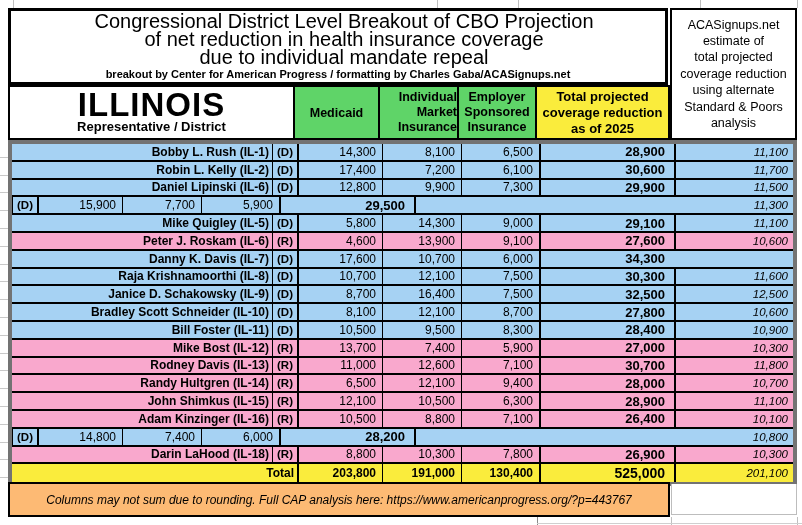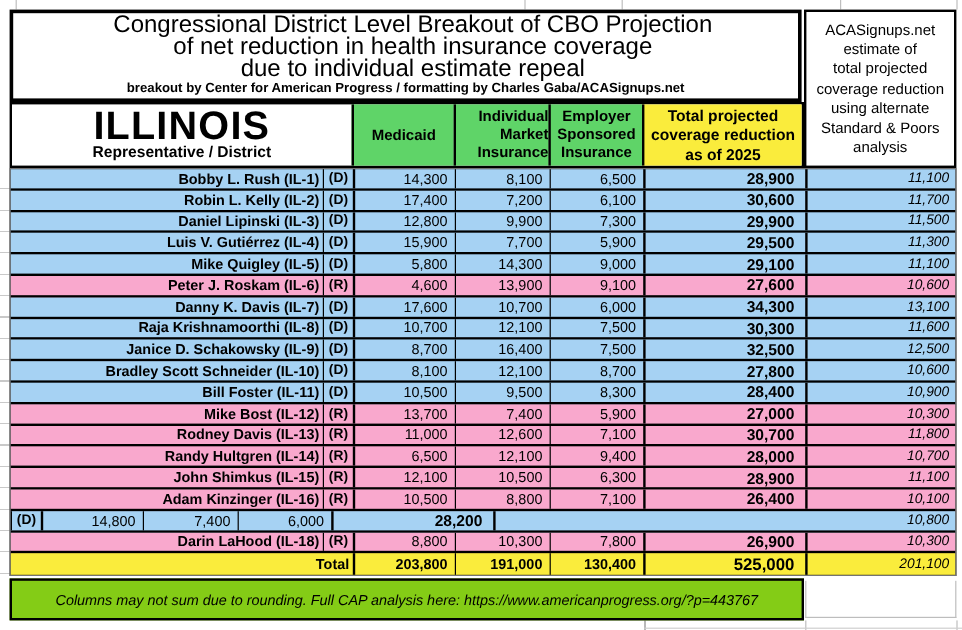--- a/index.html
+++ b/index.html
@@ -51,21 +51,21 @@
   .hb-name .state { font-size: 33px; line-height: 28px; letter-spacing: 1px; }
   .hb-name .sub   { font-size: 13px; line-height: 15px; }
   .hb-med   { width: 85px; border-left: 2px solid #000; background: var(--green); font-size: 12.5px; }
   .hb-ind   { width: 79px; border-left: 2px solid #000; background: var(--green); font-size: 12.5px; line-height: 15px; text-align: right; }
   .hb-emp   { width: 78px; border-left: 2px solid #000; background: var(--green); font-size: 12.5px; line-height: 15px; }
   .hb-total { flex: 1;     border-left: 2px solid #000; background: var(--yellow); font-size: 13px; line-height: 16px; }
 
   
   .tbody {
     position: absolute; left: 8px; top: 140px; width: 789px;
-    border: 1px solid #737373; background: #000000;
+    border: 4px solid #737373; background: #5eead4;
   }
   .row { display: flex; height: 17.8px; border-bottom: 2px solid #000; font-size: 12px; }
   .row:last-child { border-bottom: 0; }
   .row.dem { background: var(--dem); }
   .row.rep { background: var(--rep); }
   .row.total-row { background: var(--yellow); }
   .row span { display: flex; align-items: center; overflow: hidden; white-space: nowrap; }
   .c-name  { width: 260px; justify-content: flex-end; font-weight: bold; padding-right: 3px; }
   .c-party { width: 25px;  justify-content: center;  font-weight: bold; font-size: 11.5px; border-left: 1px solid #000; }
   .c-med   { width: 85px; border-left: 2px solid #000; }
@@ -77,21 +77,21 @@
   .c-total.num { padding-right: 9px; }
   .c-alt.num   { padding-right: 5px; padding-left: 45px; }
   .c-label { width: 285px; justify-content: flex-end; font-weight: bold; padding-right: 3px; }
   .total-row .num { font-weight: bold; }
   .total-row .c-total { font-size: 14px; }
   .total-row .c-alt { font-weight: normal; font-style: italic; }
 
   
   .footer-box {
     position: absolute; left: 8px; top: 482px; width: 662px; height: 35px;
-    border: 2px solid #000; background: #84cc16;
+    border: 2px solid #000; background: #fdba74;
     display: flex; align-items: center; justify-content: center;
     font-style: italic; font-size: 12px;
   }
   .footer-empty-cell {
     position: absolute; left: 671px; top: 484px; width: 126px; height: 31px;
     border-left: 1px solid #bdbdbd; border-right: 1px solid #bdbdbd; border-bottom: 1px solid #bdbdbd;
     background: #fff;
   }
 </style>
 </head>
@@ -106,21 +106,21 @@
   <div class="gl-v" style="left:797px; top:0; height:8px;"></div>
   <div class="gl-v" style="left:537px; top:517px; height:8px; background:#8a8a8a;"></div>
   <div class="gl-v" style="left:671px; top:517px; height:8px;"></div>
   <div class="gl-v" style="left:797px; top:517px; height:8px;"></div>
   <div class="gl-h" style="left:537px; top:523px; width:265px;"></div>
   <div class="left-ticks"></div>
 
   <div class="title-box">
     <div class="title-line">Congressional District Level Breakout of CBO Projection</div>
     <div class="title-line">of net reduction in health insurance coverage</div>
-    <div class="title-line">due to individual estimate repeal</div>
+    <div class="title-line">due to individual mandate repeal</div>
     <div class="title-byline">breakout by Center for American Progress / formatting by Charles Gaba/ACASignups.net</div>
   </div>
 
   <div class="side-note">ACASignups.net
 estimate of
 total projected
 coverage reduction
 using alternate
 Standard &amp; Poors
 analysis</div>
@@ -155,30 +155,29 @@
       <div class="row dem">
         <span class="c-name">Robin L. Kelly (IL-2)</span>
         <span class="c-party">(D)</span>
         <span class="c-med num">17,400</span>
         <span class="c-ind num">7,200</span>
         <span class="c-emp num">6,100</span>
         <span class="c-total num">30,600</span>
         <span class="c-alt num">11,700</span>
       </div>
       <div class="row dem">
-        <span class="c-name">Daniel Lipinski (IL-3)</span>
+        <span class="c-name">Daniel Lipinski (IL-6)</span>
         <span class="c-party">(D)</span>
         <span class="c-med num">12,800</span>
         <span class="c-ind num">9,900</span>
         <span class="c-emp num">7,300</span>
         <span class="c-total num">29,900</span>
         <span class="c-alt num">11,500</span>
       </div>
       <div class="row dem">
-        <span class="c-name">Luis V. Gutiérrez (IL-4)</span>
         <span class="c-party">(D)</span>
         <span class="c-med num">15,900</span>
         <span class="c-ind num">7,700</span>
         <span class="c-emp num">5,900</span>
         <span class="c-total num">29,500</span>
         <span class="c-alt num">11,300</span>
       </div>
       <div class="row dem">
         <span class="c-name">Mike Quigley (IL-5)</span>
         <span class="c-party">(D)</span>
@@ -197,21 +196,20 @@
         <span class="c-total num">27,600</span>
         <span class="c-alt num">10,600</span>
       </div>
       <div class="row dem">
         <span class="c-name">Danny K. Davis (IL-7)</span>
         <span class="c-party">(D)</span>
         <span class="c-med num">17,600</span>
         <span class="c-ind num">10,700</span>
         <span class="c-emp num">6,000</span>
         <span class="c-total num">34,300</span>
-        <span class="c-alt num">13,100</span>
       </div>
       <div class="row dem">
         <span class="c-name">Raja Krishnamoorthi (IL-8)</span>
         <span class="c-party">(D)</span>
         <span class="c-med num">10,700</span>
         <span class="c-ind num">12,100</span>
         <span class="c-emp num">7,500</span>
         <span class="c-total num">30,300</span>
         <span class="c-alt num">11,600</span>
       </div>

